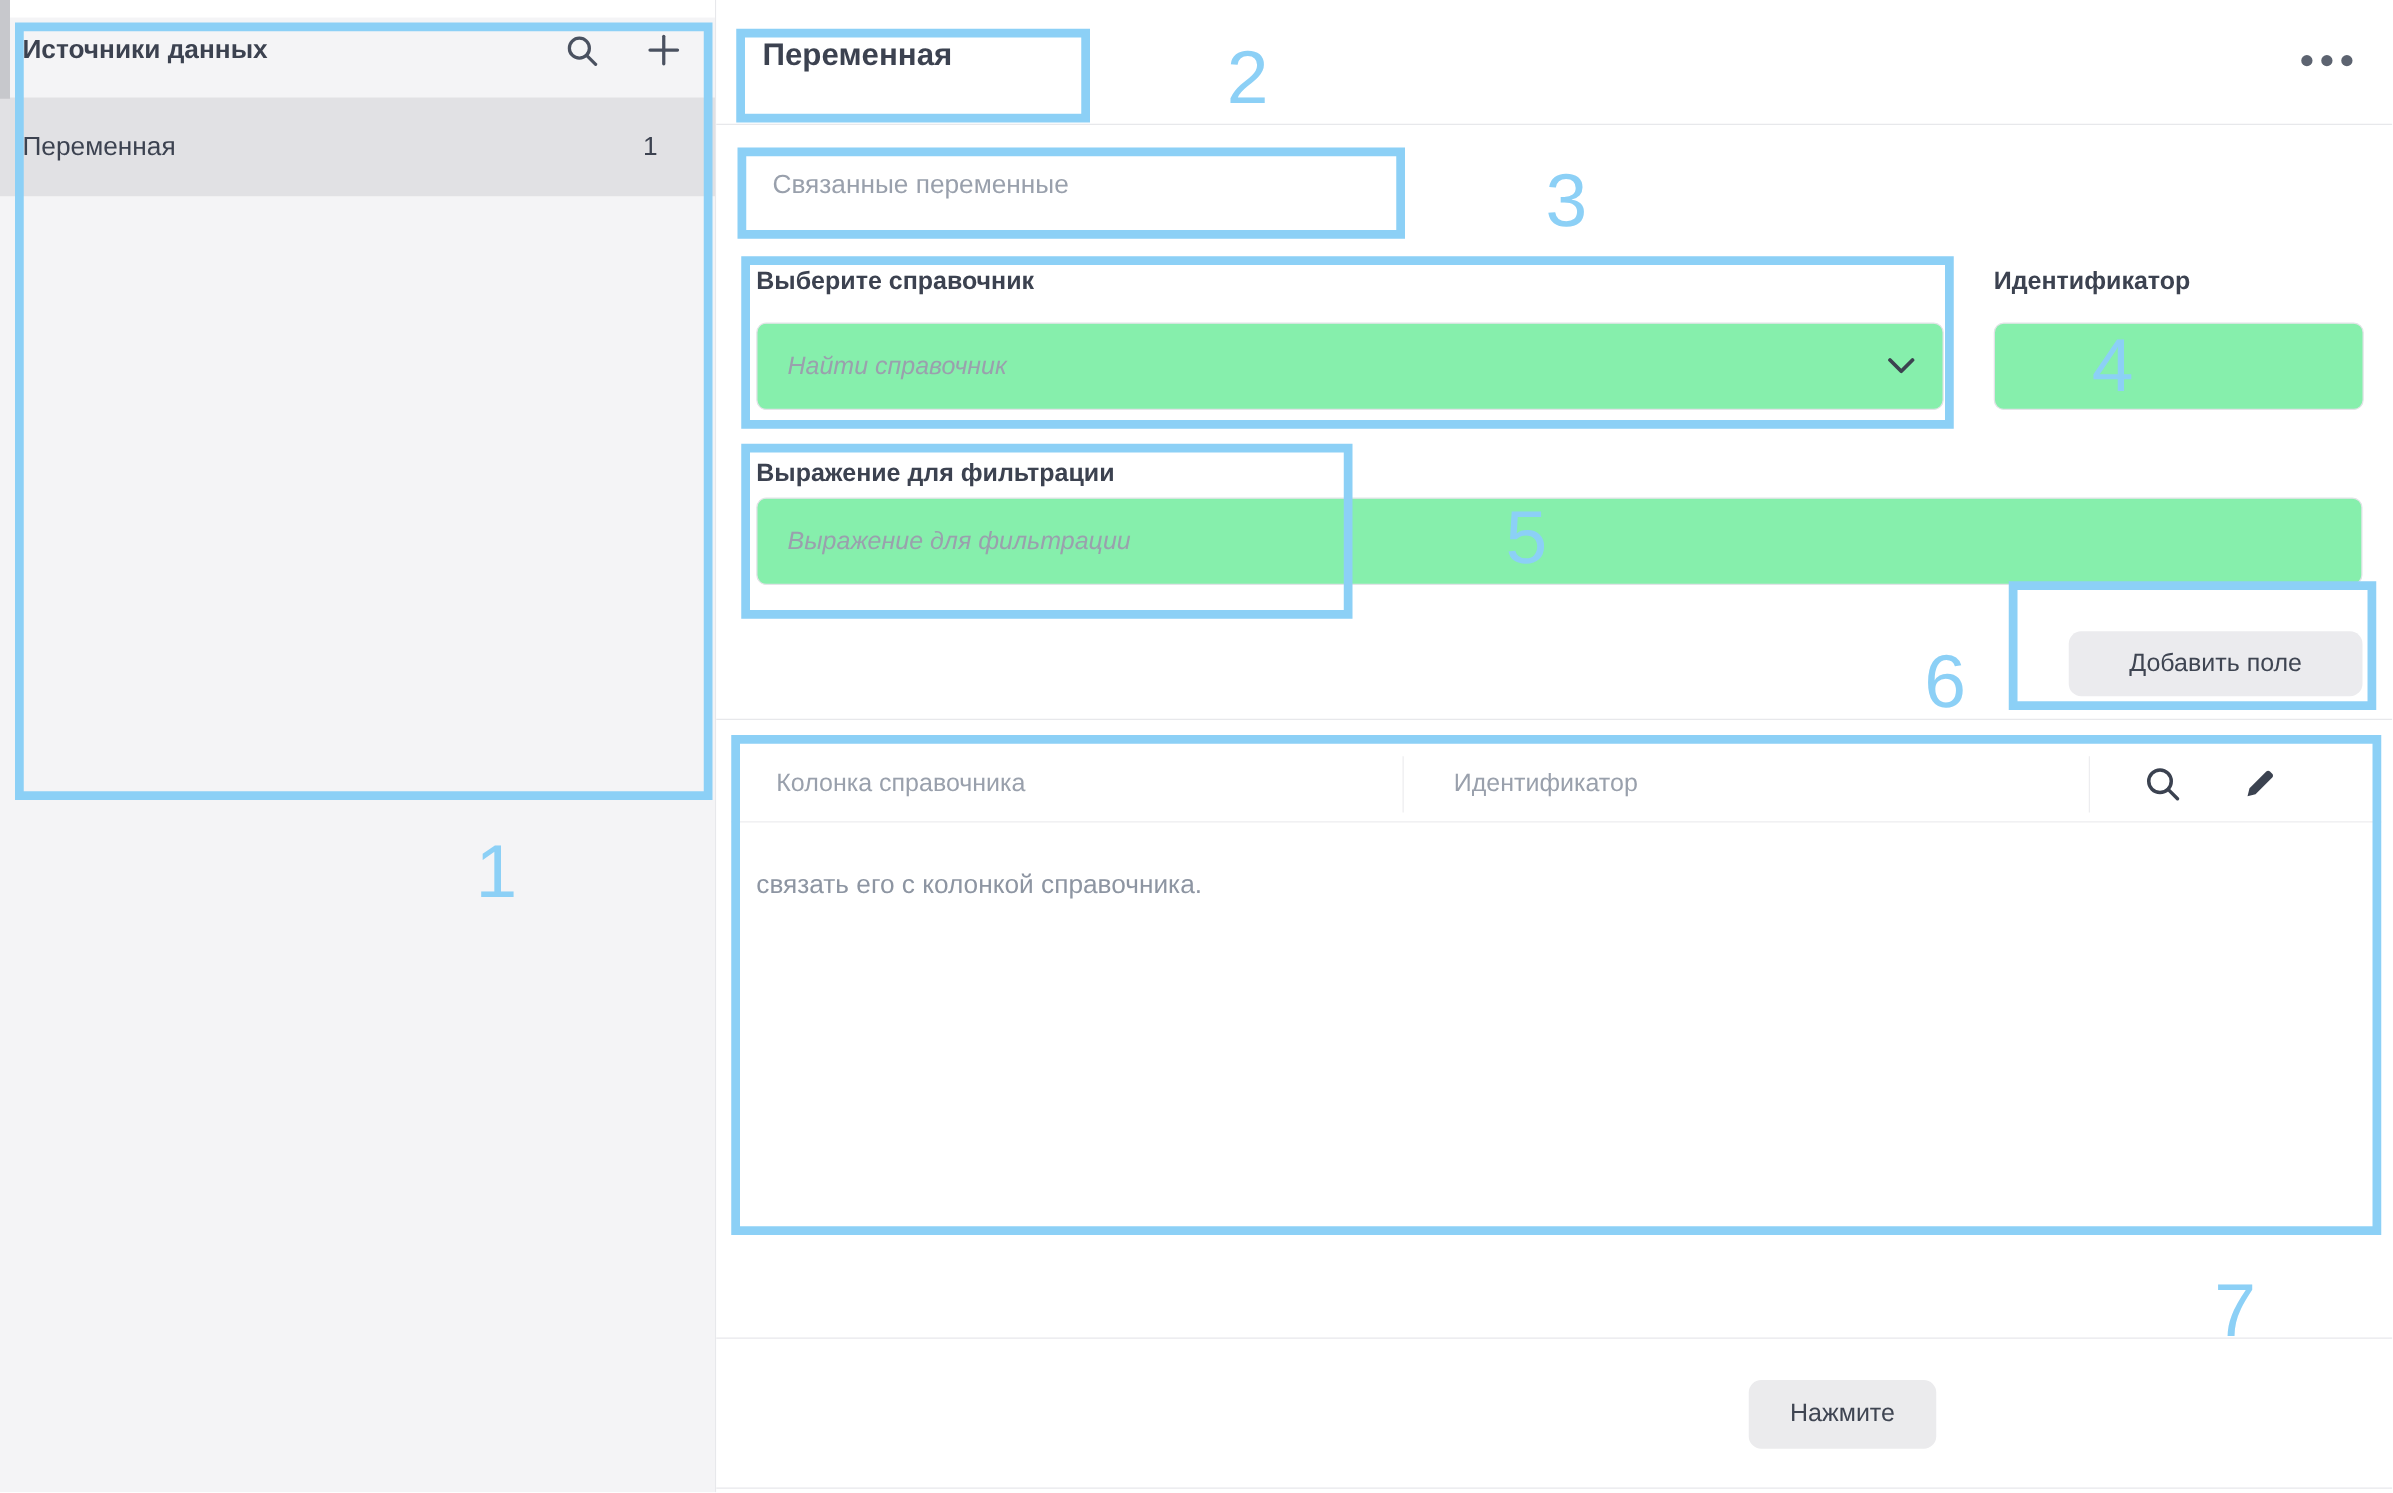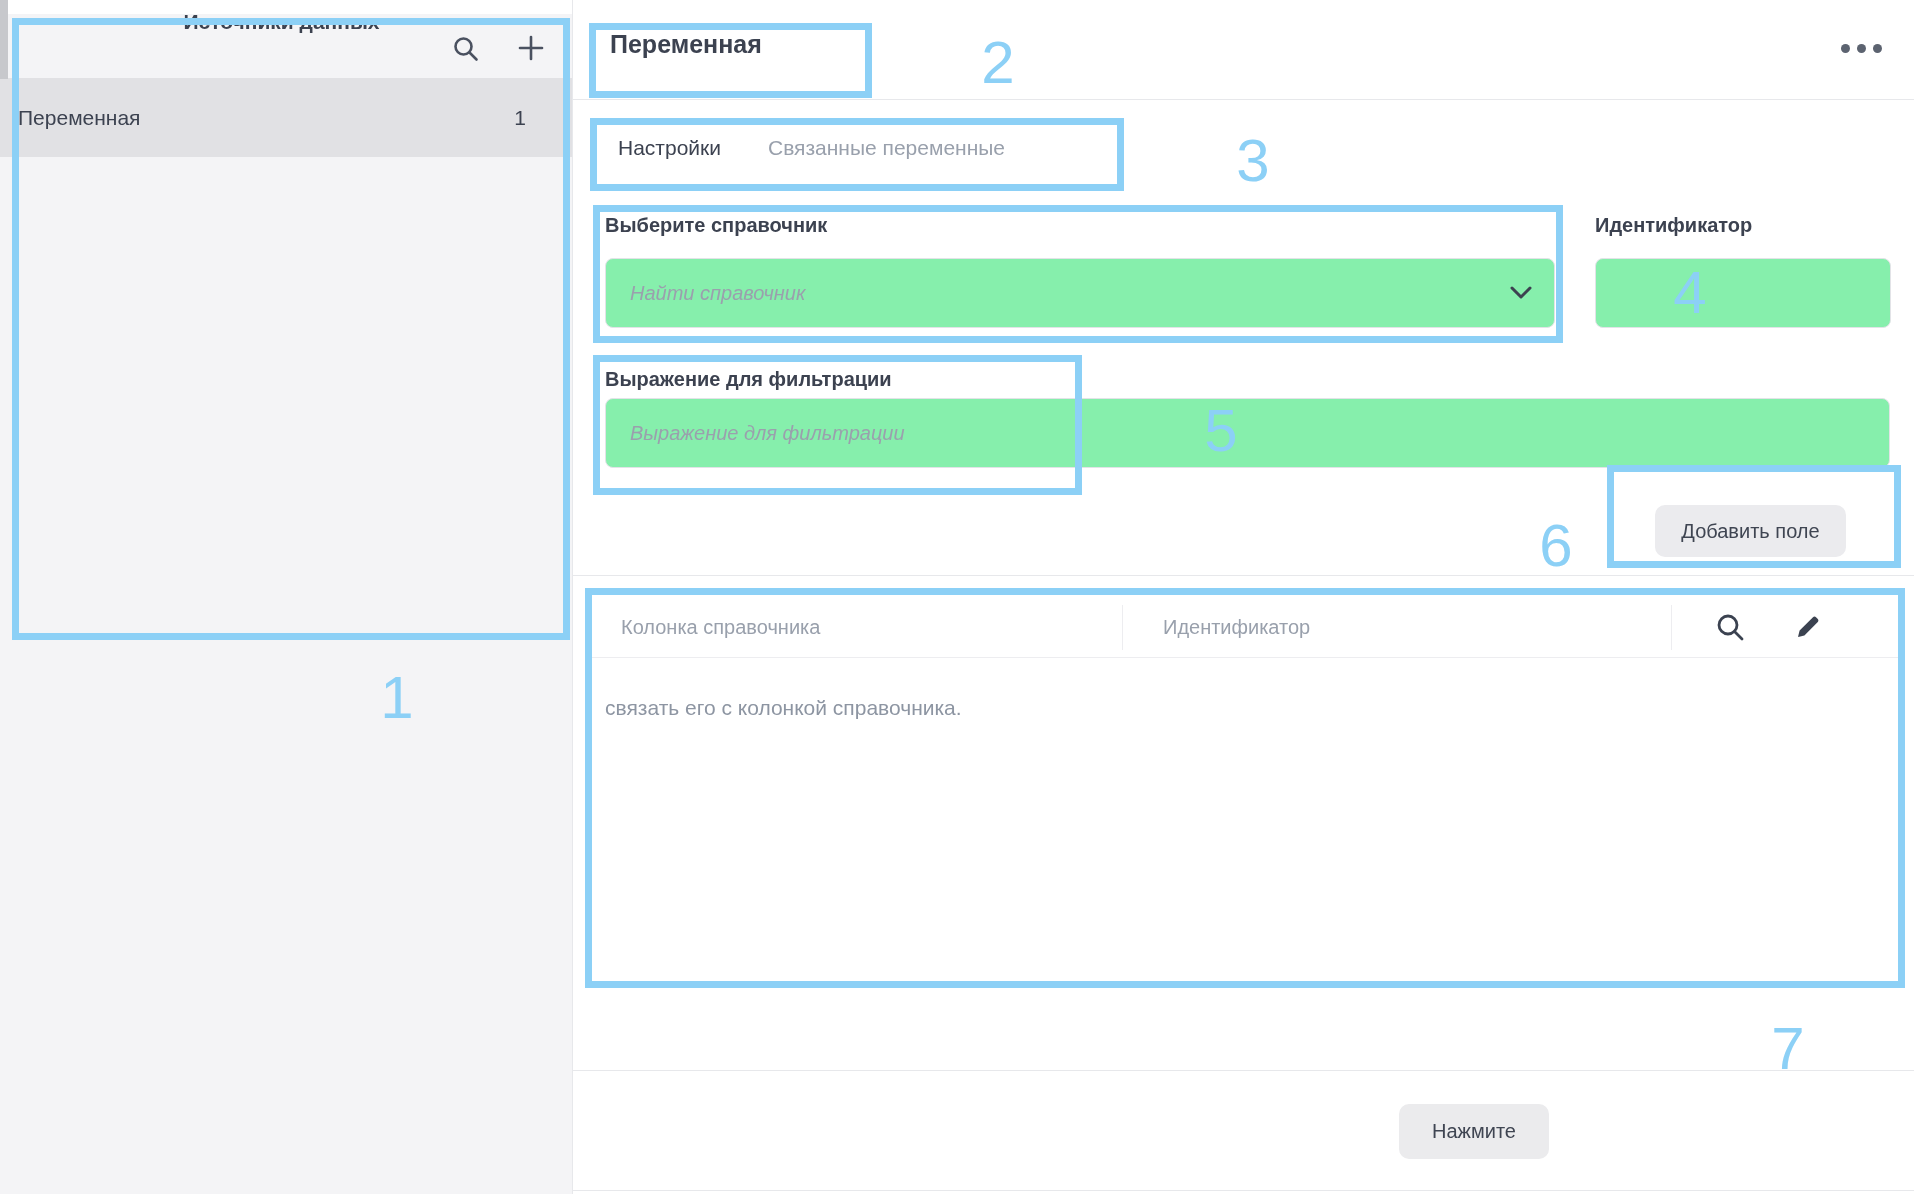--- a/index.html
+++ b/index.html
@@ -12,21 +12,21 @@
     --text-muted:#99a0ac;
     --border:#e7e8eb;
   }
   *{box-sizing:border-box;margin:0;padding:0;}
   body{font-family:"Liberation Sans","DejaVu Sans",sans-serif;background:#fff;}
   .screen{position:relative;width:1914px;height:1194px;background:#fff;overflow:hidden;}
 
   
   .sidebar{position:absolute;left:0;top:0;width:573px;height:1194px;background:var(--sidebar-bg);border-right:1px solid var(--border);}
   .sidebar-top{position:absolute;left:0;top:0;width:100%;height:14px;background:#fff;}
-  .sidebar-header{position:absolute;left:0;top:10px;width:100%;height:60px;display:flex;align-items:center;padding:0 27px 0 18px;flex-direction:column;}
+  .sidebar-header{position:absolute;left:0;top:10px;width:100%;height:60px;display:flex;align-items:center;padding:0 27px 0 18px;}
   .sidebar-title{font-size:21px;font-weight:700;color:var(--text-dark);}
   .sidebar-actions{margin-left:auto;display:flex;align-items:center;gap:38px;}
   .icon-btn{background:none;border:none;cursor:pointer;display:flex;align-items:center;justify-content:center;padding:0;}
   .sidebar-item{position:absolute;left:0;top:78px;width:100%;height:79px;background:var(--selected-bg);display:flex;align-items:center;padding:0 46px 0 18px;cursor:pointer;}
   .sidebar-item-indicator{position:absolute;left:0;top:0;width:8px;height:79px;background:#c7c8cc;}
   .sidebar-item-label{font-size:21px;color:var(--text-dark);}
   .sidebar-item-count{margin-left:auto;font-size:21px;color:var(--text-dark);}
 
   
   .main{position:absolute;left:573px;top:0;width:1341px;height:1194px;background:#fff;}
@@ -39,21 +39,21 @@
   .tab{position:relative;display:flex;align-items:center;padding:0 16px;font-size:21px;color:var(--text-muted);cursor:pointer;}
   .tab.active{color:var(--text-dark);font-weight:500;}
   .tab-underline{position:absolute;left:2px;right:2px;bottom:5px;height:5px;border-radius:3px;background:var(--tab-underline);}
 
   .field-label{position:absolute;font-size:20px;font-weight:600;color:var(--text-dark);}
   .text-field{position:absolute;border:1px solid #e2e3e7;border-radius:8px;background:#86efac;display:flex;align-items:center;}
   .text-field input{flex:1;border:none;outline:none;background:transparent;font-size:20px;color:var(--text-dark);padding:0 24px;height:100%;font-family:inherit;width:100%;}
   .text-field input::placeholder{color:#9aa0ad;font-style:italic;opacity:1;}
   .chevron-btn{background:none;border:none;cursor:pointer;padding:0 22px 0 6px;display:flex;align-items:center;}
 
-  .add-field-btn{position:absolute;left:1082px;top:505px;width:191px;height:52px;background:#ebebee;border:none;border-radius:10px;font-size:20px;color:#3f4552;cursor:pointer;font-family:inherit;}
+  .add-field-btn{position:absolute;left:1082px;top:505px;width:235px;height:52px;background:#ebebee;border:none;border-radius:10px;font-size:20px;color:#3f4552;cursor:pointer;font-family:inherit;}
   .divider{position:absolute;left:0;width:100%;height:1px;background:var(--border);}
 
   .table-head{position:absolute;left:12px;top:597px;width:1320px;height:61px;border-bottom:1px solid #ededf0;}
   .th{position:absolute;top:0;height:100%;display:flex;align-items:center;font-size:20px;color:var(--text-muted);margin-left:16px;}
   .th-sep{position:absolute;top:8px;height:45px;width:1px;background:#ededf0;}
   .table-tools{position:absolute;top:0;height:100%;display:flex;align-items:center;gap:48px;}
 
   .empty-state{position:absolute;left:32px;top:690px;width:1295px;font-size:21px;line-height:35px;color:#8d95a2;}
 
   .footer-buttons{position:absolute;top:1104px;left:826px;display:flex;gap:17px;}
@@ -102,24 +102,20 @@
     <div class="main-header">
       <h1 class="panel-title">Переменная</h1>
       <button class="ellipsis-btn" title="">
         <i></i>
           <i></i>
           <i></i>
       </button>
     </div>
 
     <nav class="tabs">
-      <div class="tab active">
-        <span>Настройки</span>
-        <div class="tab-underline"></div>
-      </div>
       <div class="tab">
         <span>Связанные переменные</span>
       </div>
     </nav>
 
     <label class="field-label" style="left:32px;top:214px;">Выберите справочник</label>
     <div class="text-field" style="left:32px;top:258px;width:950px;height:70px;">
       <input type="text" value="" placeholder="Найти справочник" style="">
       <button class="chevron-btn">
         <svg width="22" height="14" viewBox="0 0 22 14" fill="none">

